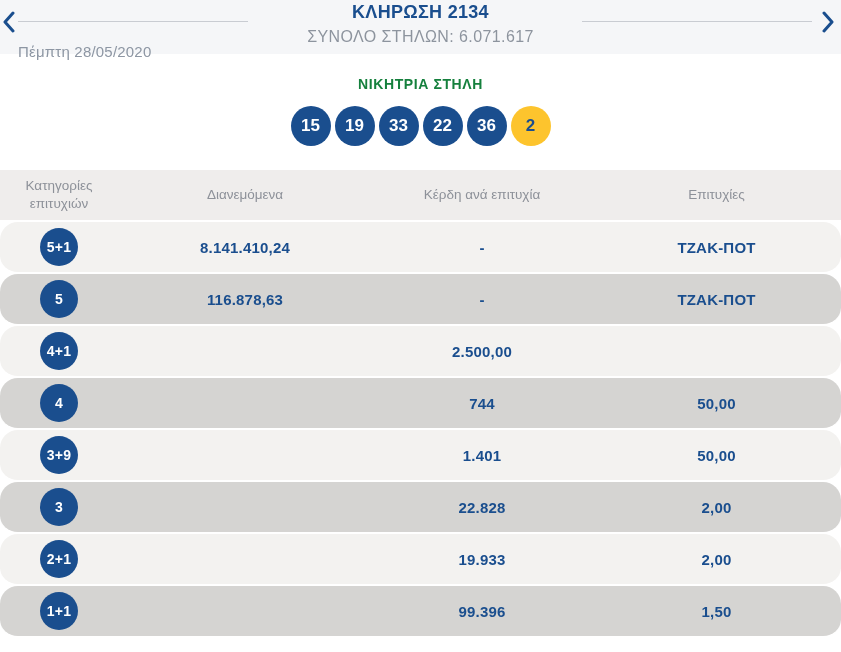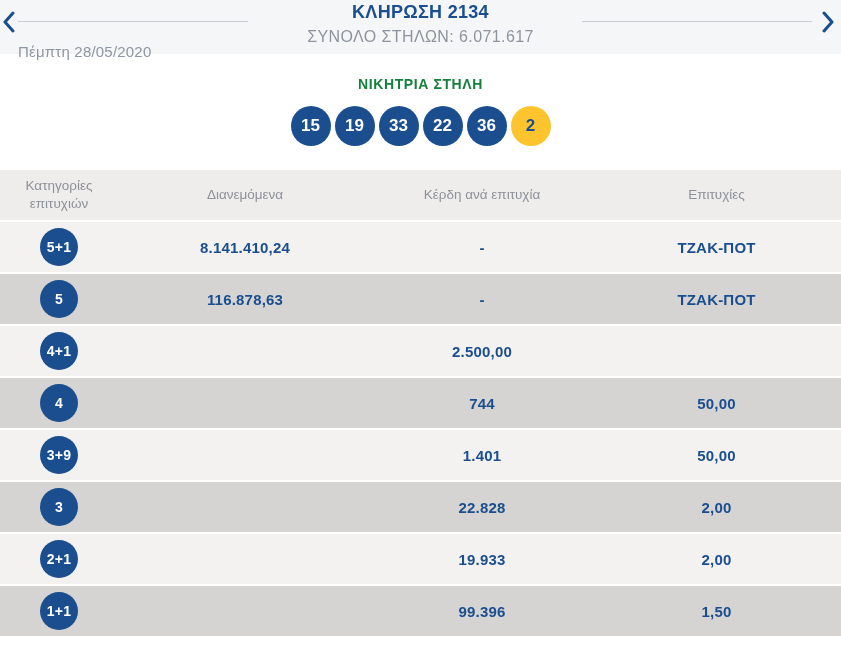--- a/index.html
+++ b/index.html
@@ -54,21 +54,21 @@
     grid-template-columns:118px 254px 220px 249px;
     align-items:center;
     border-bottom:2px solid #ffffff;
   }
   .thead{
     height:50px;background:#efedec;
     color:#8d9199;font-size:13.5px;line-height:1.3;
   }
   .th{text-align:center;font-weight:normal;}
   .th-category{padding:0 14px;}
-  .trow{height:50px;}
+  .trow{height:50px;border-radius:18px;}
   .tbody .trow:nth-child(odd){background:#f3f2f0;}
   .tbody .trow:nth-child(even){background:#d5d4d2;}
   .cell{
     text-align:center;color:#1a4e8e;font-weight:bold;font-size:15px;
     letter-spacing:.2px;
   }
   .cell-category{display:flex;justify-content:center;}
   .cat-circle{
     width:38px;height:38px;border-radius:50%;
     background:#1a4e8e;color:#ffffff;

